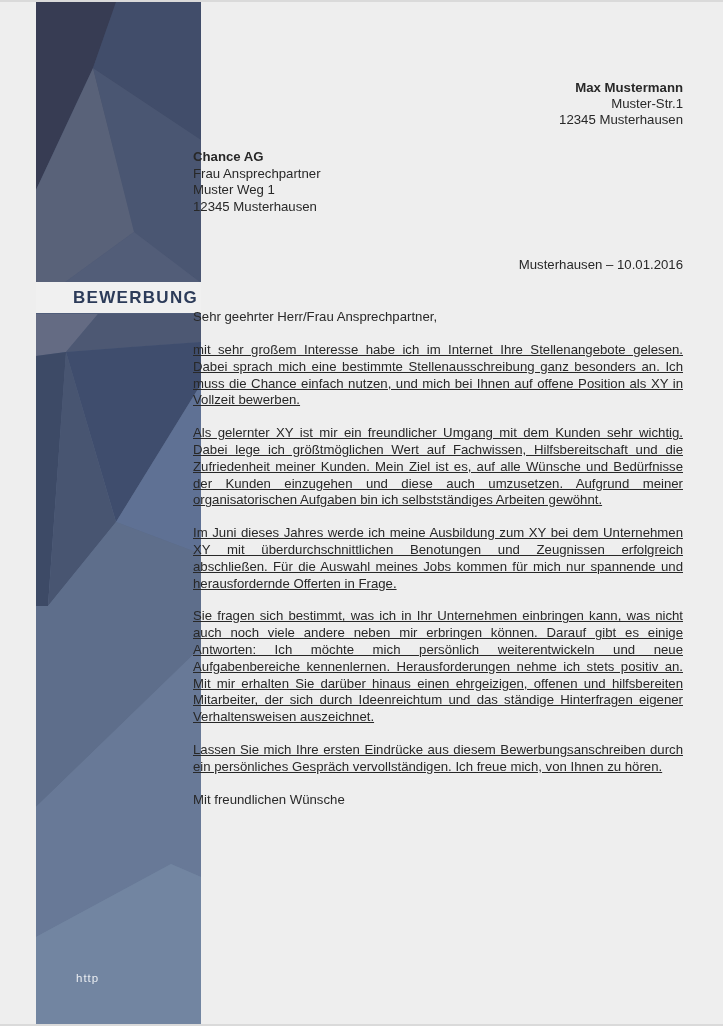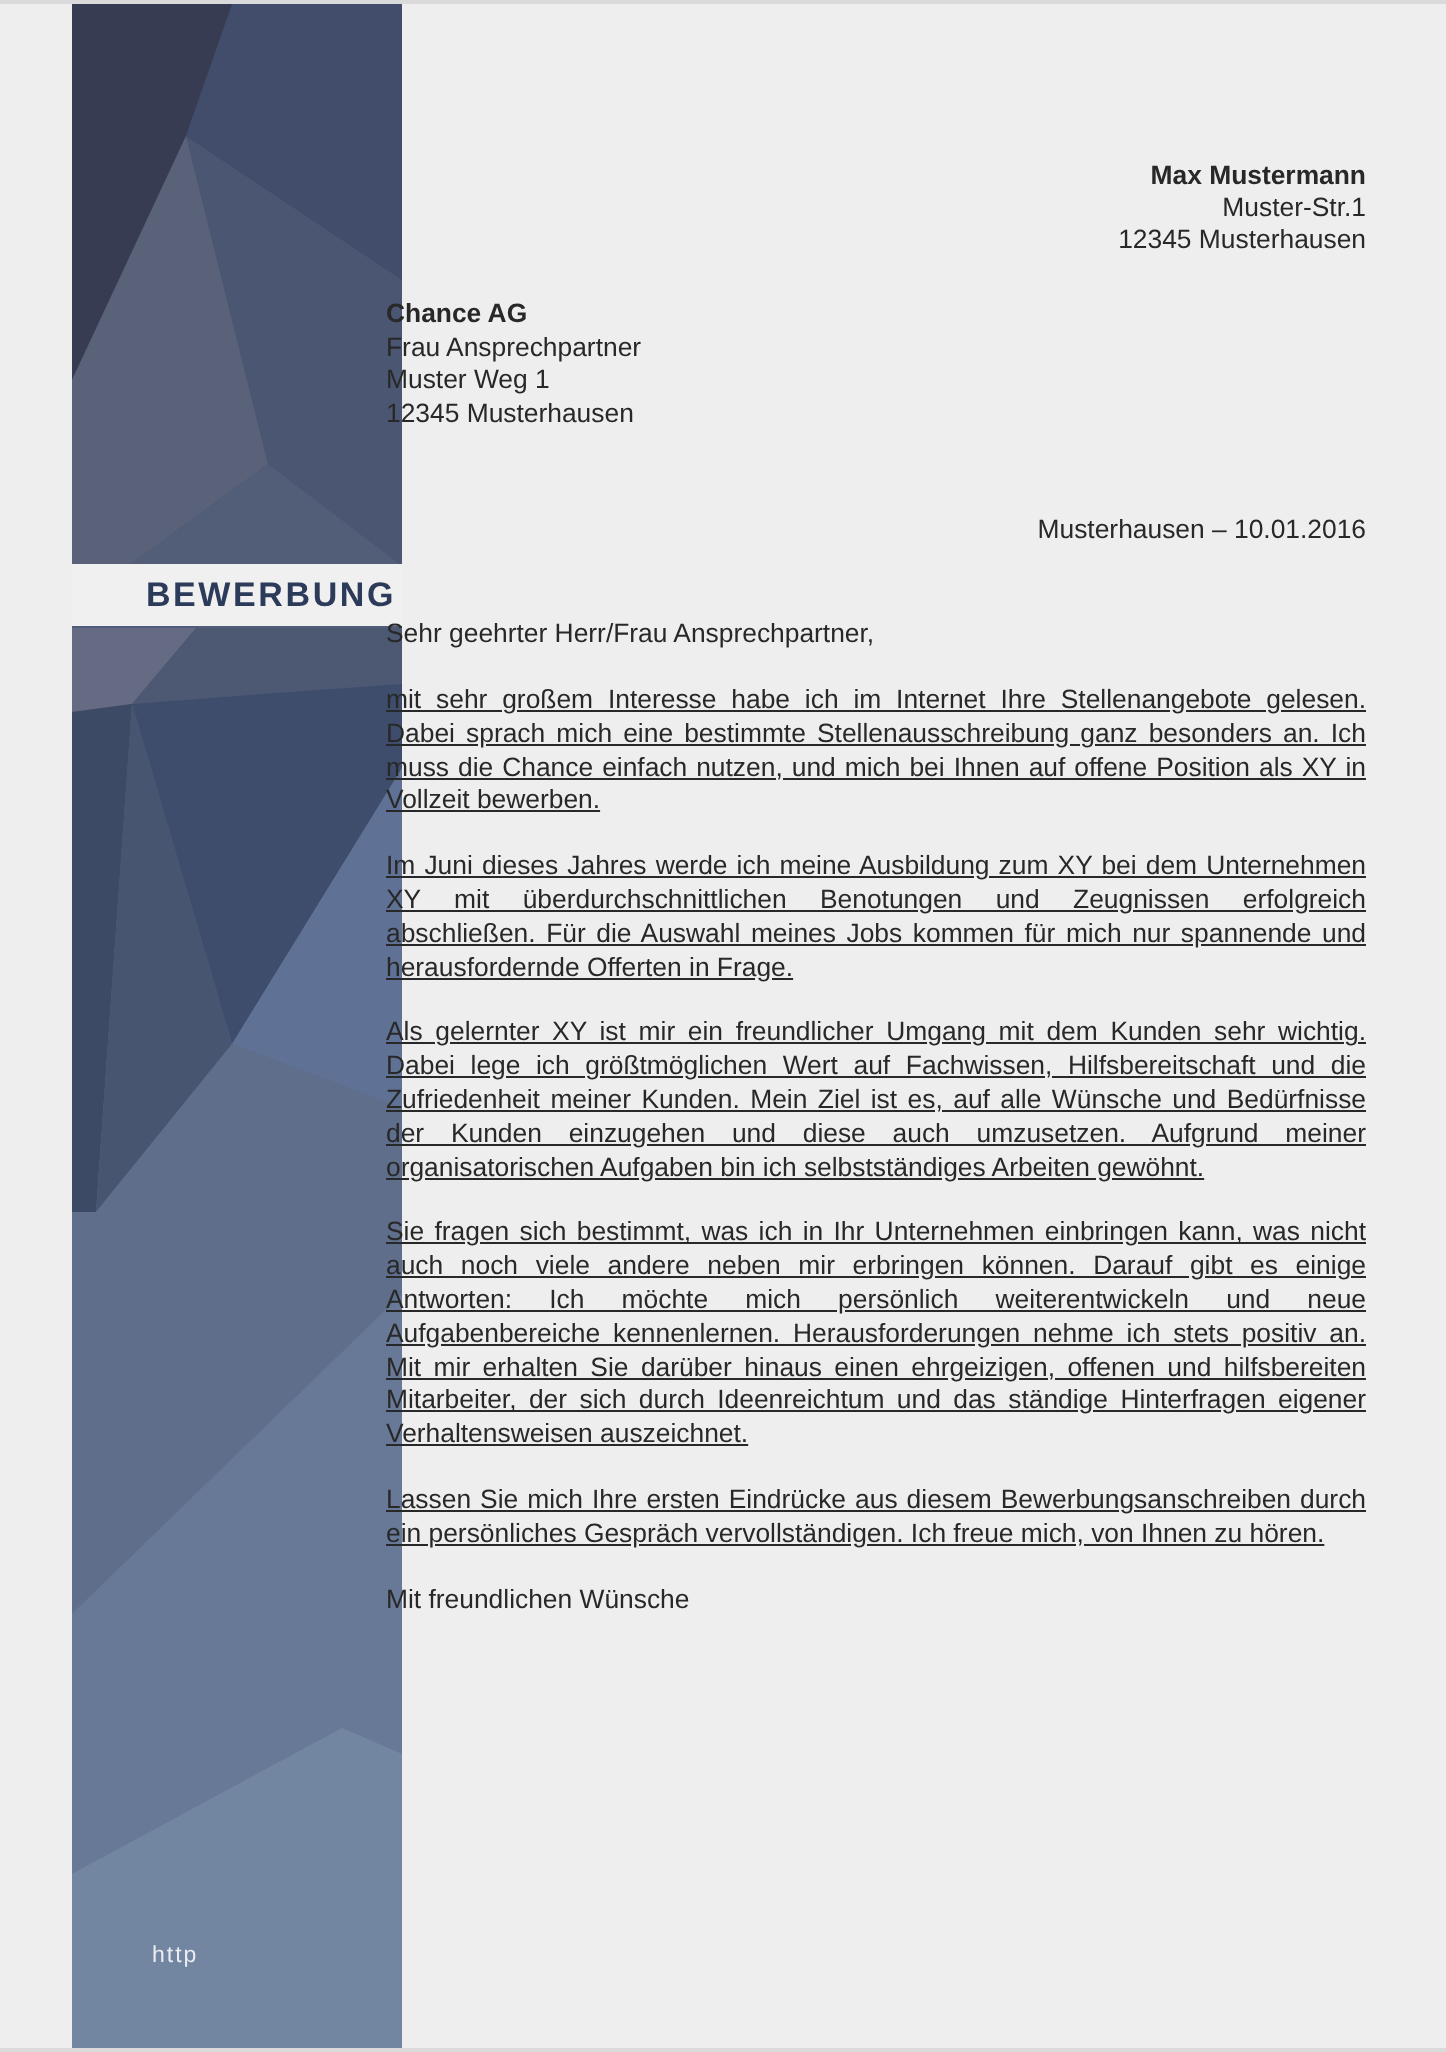--- a/index.html
+++ b/index.html
@@ -98,21 +98,21 @@
       <div>Frau Ansprechpartner</div>
       <div>Muster Weg 1</div>
       <div>12345 Musterhausen</div>
     </div>
 
     <div class="dateline">Musterhausen – 10.01.2016</div>
 
     <p class="salutation">Sehr geehrter Herr/Frau Ansprechpartner,</p>
 
     <p class="bodyp">mit sehr großem Interesse habe ich im Internet Ihre Stellenangebote gelesen. Dabei sprach mich eine bestimmte Stellenausschreibung ganz besonders an. Ich muss die Chance einfach nutzen, und mich bei Ihnen auf offene Position als XY in Vollzeit bewerben.</p>
+    <p class="bodyp">Als gelernter XY ist mir ein freundlicher Umgang mit dem Kunden sehr wichtig. Dabei lege ich größtmöglichen Wert auf Fachwissen, Hilfsbereitschaft und die Zufriedenheit meiner Kunden. Mein Ziel ist es, auf alle Wünsche und Bedürfnisse der Kunden einzugehen und diese auch umzusetzen. Aufgrund meiner organisatorischen Aufgaben bin ich selbstständiges Arbeiten gewöhnt.</p>
     <p class="bodyp">Im Juni dieses Jahres werde ich meine Ausbildung zum XY bei dem Unternehmen XY mit überdurchschnittlichen Benotungen und Zeugnissen erfolgreich abschließen. Für die Auswahl meines Jobs kommen für mich nur spannende und herausfordernde Offerten in Frage.</p>
-    <p class="bodyp">Als gelernter XY ist mir ein freundlicher Umgang mit dem Kunden sehr wichtig. Dabei lege ich größtmöglichen Wert auf Fachwissen, Hilfsbereitschaft und die Zufriedenheit meiner Kunden. Mein Ziel ist es, auf alle Wünsche und Bedürfnisse der Kunden einzugehen und diese auch umzusetzen. Aufgrund meiner organisatorischen Aufgaben bin ich selbstständiges Arbeiten gewöhnt.</p>
     <p class="bodyp">Sie fragen sich bestimmt, was ich in Ihr Unternehmen einbringen kann, was nicht auch noch viele andere neben mir erbringen können. Darauf gibt es einige Antworten: Ich möchte mich persönlich weiterentwickeln und neue Aufgabenbereiche kennenlernen. Herausforderungen nehme ich stets positiv an. Mit mir erhalten Sie darüber hinaus einen ehrgeizigen, offenen und hilfsbereiten Mitarbeiter, der sich durch Ideenreichtum und das ständige Hinterfragen eigener Verhaltensweisen auszeichnet.</p>
     <p class="bodyp">Lassen Sie mich Ihre ersten Eindrücke aus diesem Bewerbungsanschreiben durch ein persönliches Gespräch vervollständigen. Ich freue mich, von Ihnen zu hören.</p>
 
     <p class="closing">Mit freundlichen Wünsche</p>
 
   </div>
 </div>
 
 </body></html>

